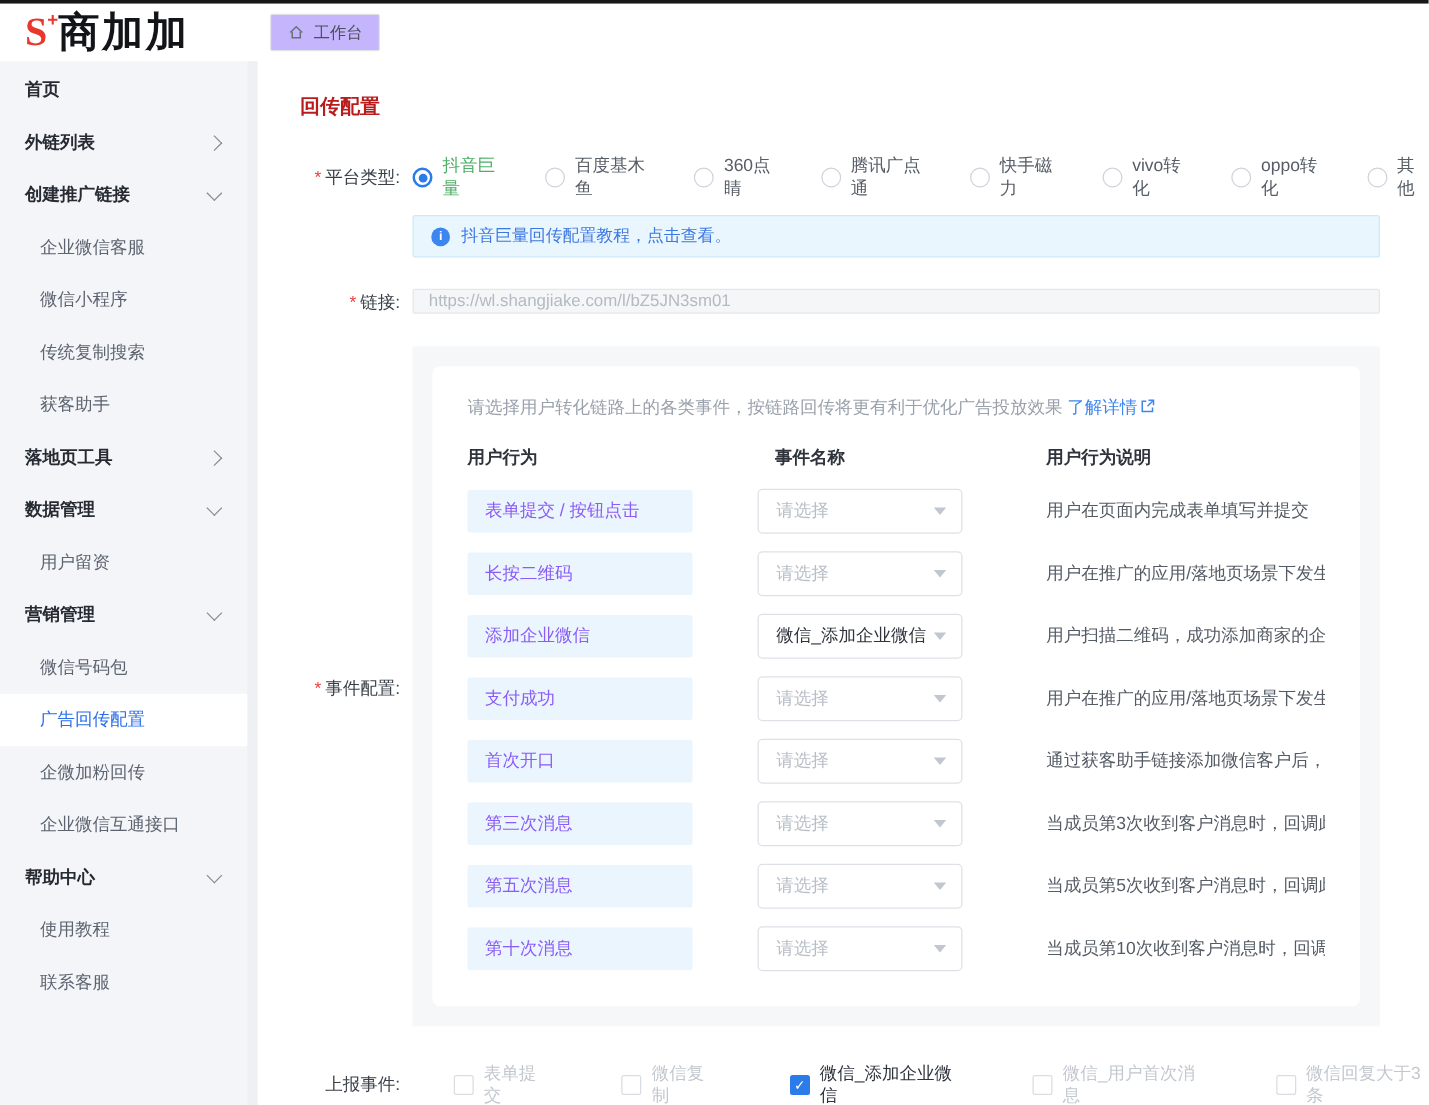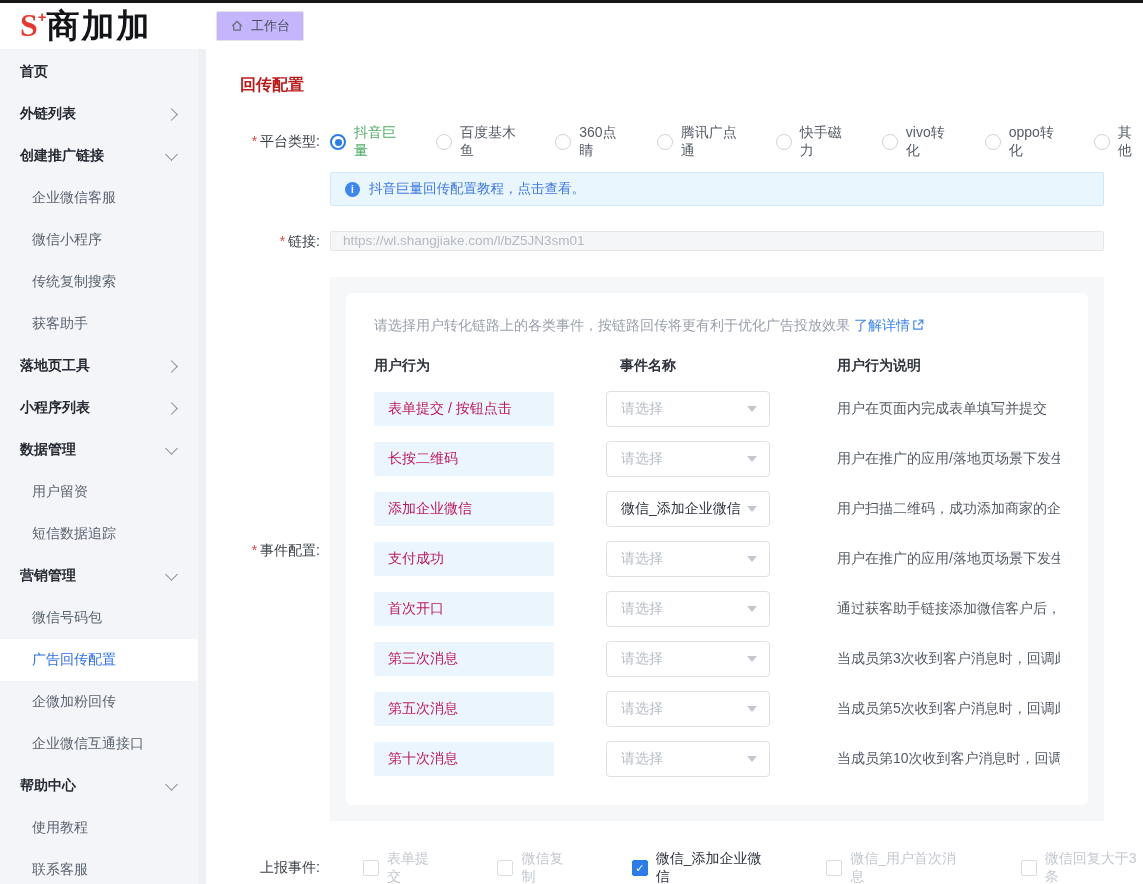--- a/index.html
+++ b/index.html
@@ -39,21 +39,21 @@
   .events-card{background:#fff;border-radius:6px;padding:24px 28px 14px 28px;}
   .ev-intro{color:#9aa1ab;margin-bottom:22px;}
   .ev-link{color:#3d86f0;cursor:pointer;}
   .ext-icon{display:inline-block;vertical-align:-1px;margin-left:2px;}
   .tbl-head{display:flex;font-weight:bold;color:#2e333c;margin-bottom:16px;}
   .c1{width:232px;flex:none;}
   .c2{width:231px;flex:none;}
   .c3{flex:1;min-width:0;}
   .tbl-head .c2{padding-left:14px;box-sizing:border-box;}
   .ev-row{display:flex;align-items:center;margin-bottom:14px;}
-  .chip{width:180px;height:34px;background:#eaf5fe;color:#be185d;display:flex;align-items:center;padding-left:14px;box-sizing:border-box;border-radius:2px;cursor:pointer;}
+  .chip{width:180px;height:34px;background:#eaf5fe;color:#8b5cf6;display:flex;align-items:center;padding-left:14px;box-sizing:border-box;border-radius:2px;cursor:pointer;}
   .select{width:164px;height:36px;border:1px solid #dde1e6;border-radius:4px;background:#fff;display:flex;align-items:center;justify-content:space-between;padding:0 12px 0 14px;box-sizing:border-box;cursor:pointer;}
   .select .ph{color:#b8bec7;}
   .select .val{color:#2e333c;}
   .caret{width:0;height:0;border-left:5px solid transparent;border-right:5px solid transparent;border-top:6px solid #c2c7cf;flex:none;}
   .desc{color:#545b64;white-space:nowrap;overflow:hidden;}
   .row-report{margin-top:26px;}
   .report-group{display:flex;flex-direction:column;gap:11px;padding-top:3px;}
   .cb-row{display:flex;gap:26px;}
   .cb{display:flex;align-items:center;gap:8px;cursor:pointer;color:#c3c8cf;margin-left:33px;}
   .cb .box{width:16px;height:16px;border:1px solid #d9dde2;border-radius:2px;background:#fff;box-sizing:border-box;flex:none;display:flex;align-items:center;justify-content:center;font-size:11px;color:#fff;}
@@ -105,32 +105,25 @@
         <span>传统复制搜索</span>
       </div>
       <div class="side-item sub">
         <span>获客助手</span>
       </div>
       <div class="side-item top">
         <span>落地页工具</span>
         <span class="chev right"></span>
       </div>
       <div class="side-item top">
-        <span>小程序列表</span>
-        <span class="chev right"></span>
-      </div>
-      <div class="side-item top">
         <span>数据管理</span>
         <span class="chev down"></span>
       </div>
       <div class="side-item sub">
         <span>用户留资</span>
-      </div>
-      <div class="side-item sub">
-        <span>短信数据追踪</span>
       </div>
       <div class="side-item top">
         <span>营销管理</span>
         <span class="chev down"></span>
       </div>
       <div class="side-item sub">
         <span>微信号码包</span>
       </div>
       <div class="side-item sub active">
         <span>广告回传配置</span>

